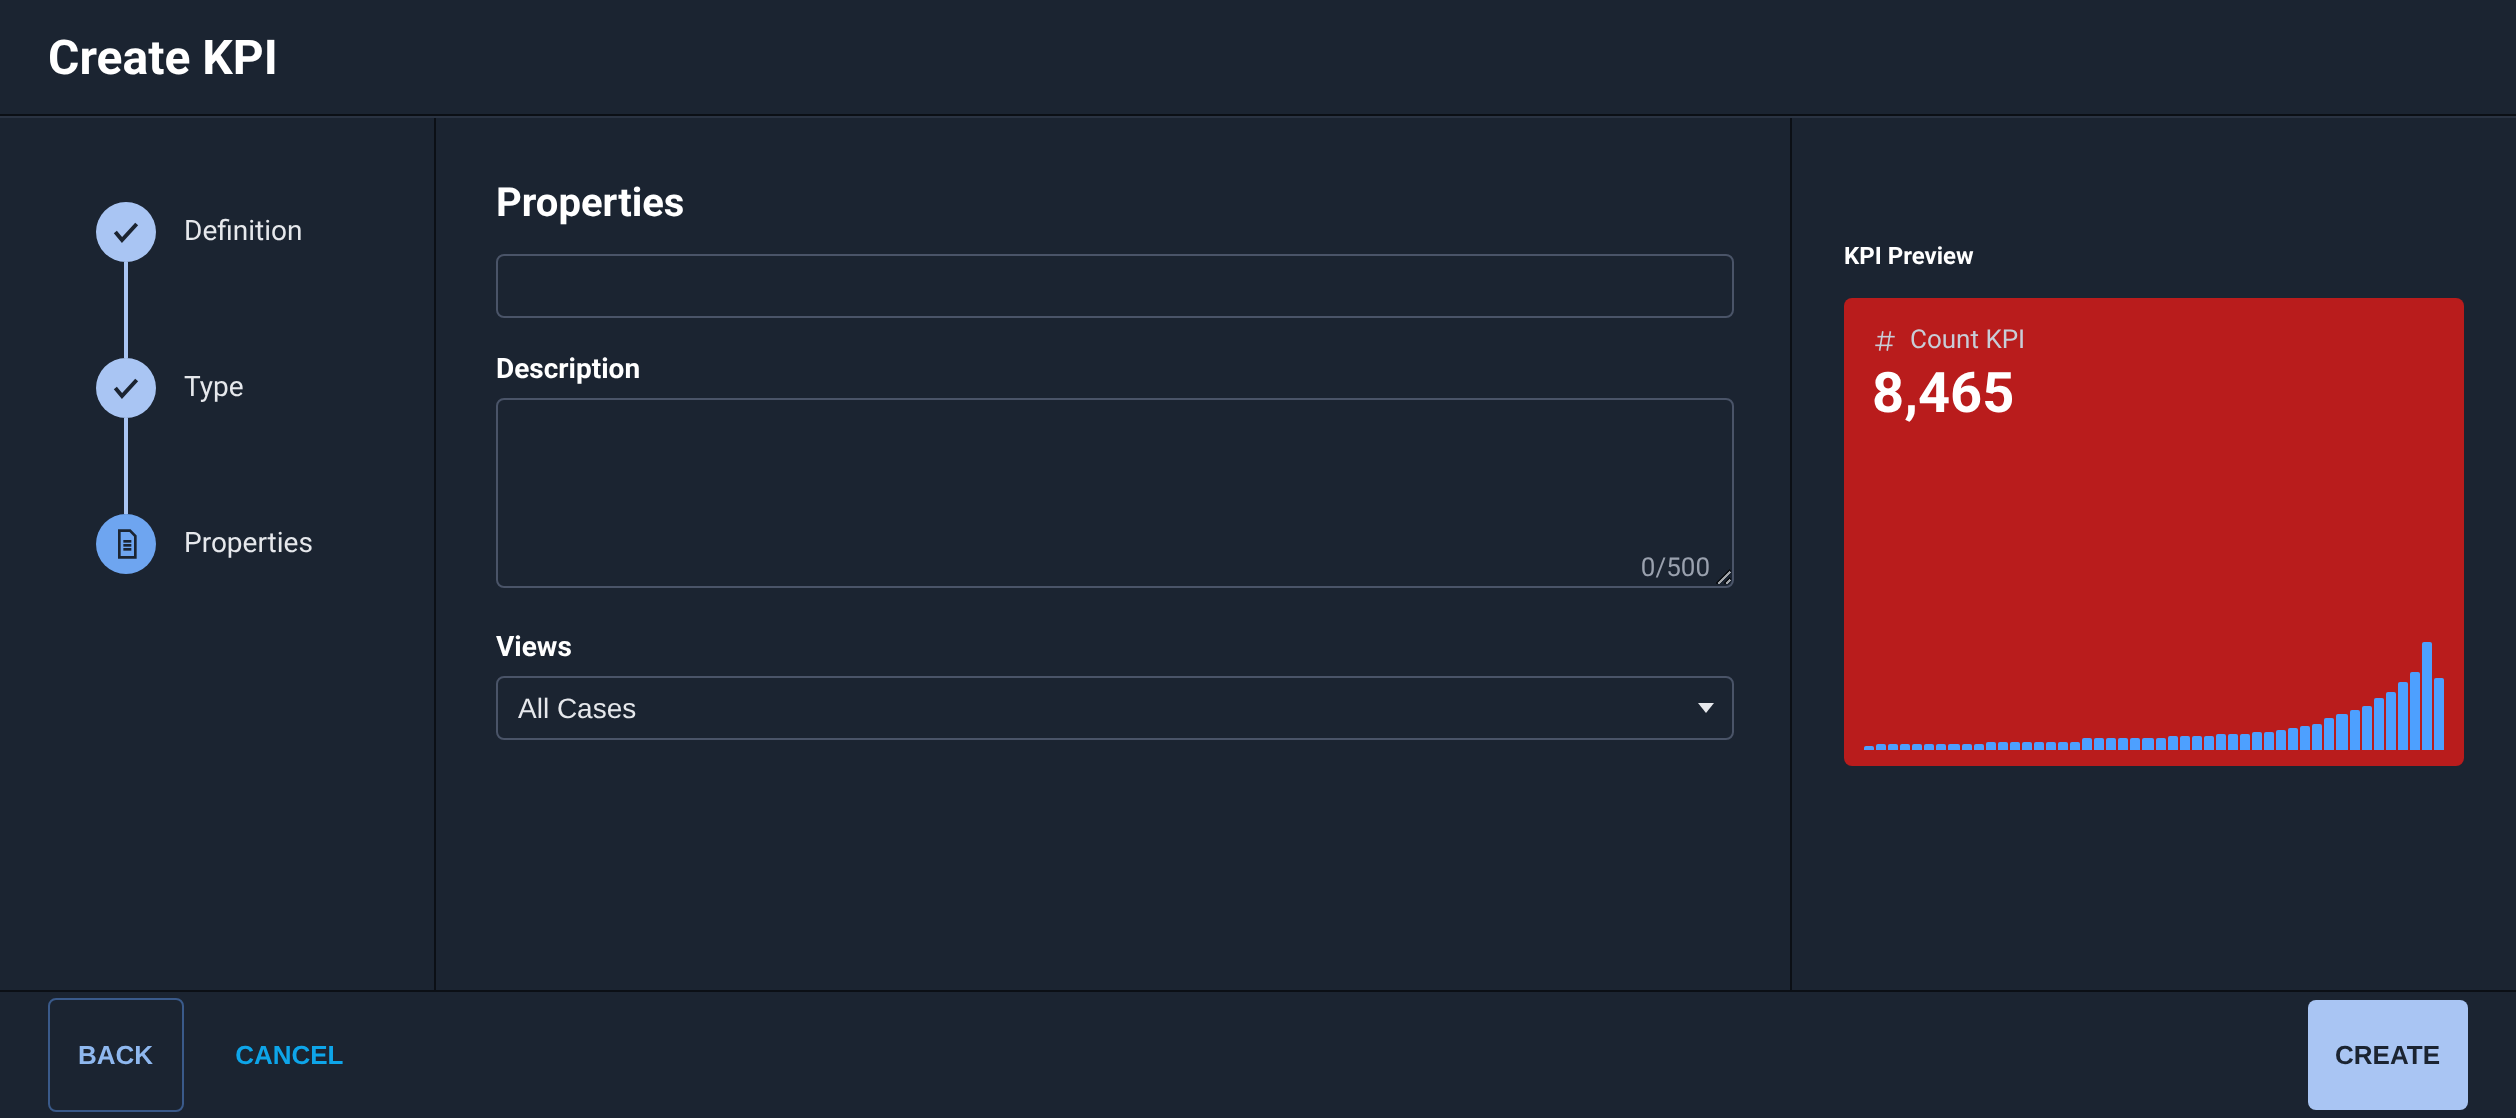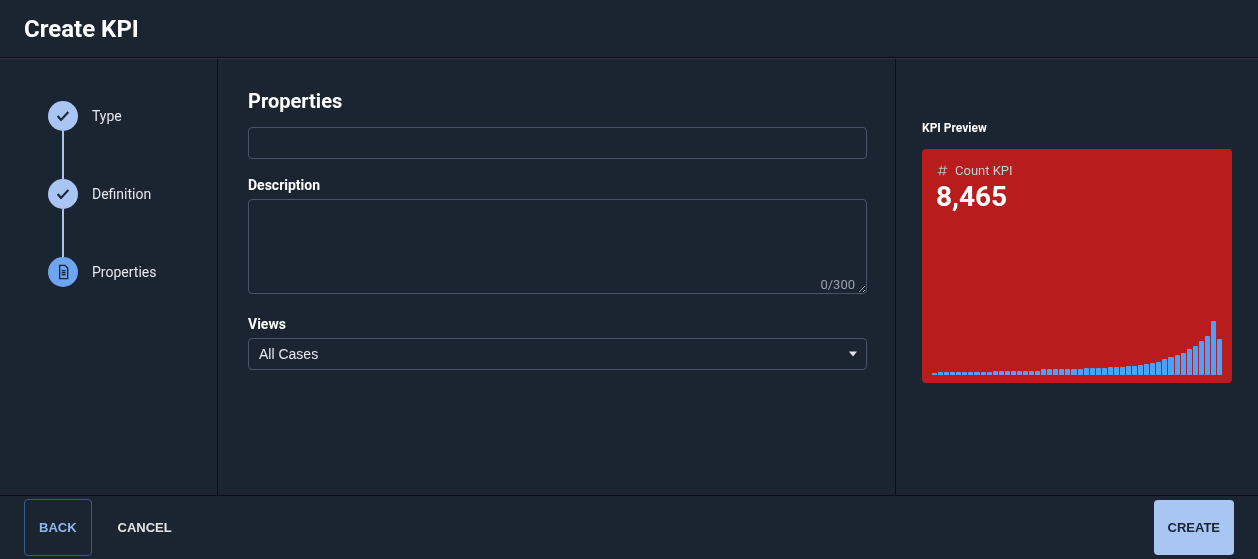--- a/index.html
+++ b/index.html
@@ -167,21 +167,21 @@
     cursor: pointer;
     border: none;
     background: transparent;
   }
   .btn-back {
     border: 1px solid #3a5a8a;
     color: #8fb8ef;
     background: transparent;
   }
   .btn-cancel {
-    color: #e5e5e5;
+    color: #0ea5e9;
     background: transparent;
   }
   .btn-create {
     background: #a9c5f3;
     color: #1b2431;
     font-weight: 700;
   }
 </style>
 </head>
 <body>
@@ -192,30 +192,30 @@
 
 <div class="body">
 
   <div class="stepper">
     <div class="step">
       <div class="step-bubble">
         <svg class="check-svg" viewBox="0 0 24 24">
             <polyline points="4 12 9 18 20 6"></polyline>
           </svg>
       </div>
-      <span class="step-label">Type</span>
+      <span class="step-label">Definition</span>
       <div class="connector"></div>
     </div>
     <div class="step">
       <div class="step-bubble">
         <svg class="check-svg" viewBox="0 0 24 24">
             <polyline points="4 12 9 18 20 6"></polyline>
           </svg>
       </div>
-      <span class="step-label">Definition</span>
+      <span class="step-label">Type</span>
       <div class="connector"></div>
     </div>
     <div class="step current">
       <div class="step-bubble">
         <svg viewBox="0 0 24 24" width="16" height="16" fill="#1b2431">
           <path d="M7 2h8l4 4v16H7z" fill="none" stroke="#1b2431" stroke-width="2"></path>
           <line x1="10" y1="10" x2="16" y2="10" stroke="#1b2431" stroke-width="2"></line>
           <line x1="10" y1="13" x2="16" y2="13" stroke="#1b2431" stroke-width="2"></line>
           <line x1="10" y1="16" x2="16" y2="16" stroke="#1b2431" stroke-width="2"></line>
         </svg>
@@ -229,21 +229,21 @@
     <h2>Properties</h2>
 
     <div class="field">
       <input type="text" class="text-input" value="" style="">
     </div>
 
     <div class="field">
       <label class="form-label">Description</label>
       <div class="textarea-wrap">
         <textarea class="textarea" style=""></textarea>
-        <span class="char-count">0/300</span>
+        <span class="char-count">0/500</span>
       </div>
     </div>
 
     <div class="field">
       <label class="form-label">Views</label>
       <div class="select-wrap">
         <select class="select">
           <option>All Cases</option>
         </select>
         <span class="select-caret"></span>

